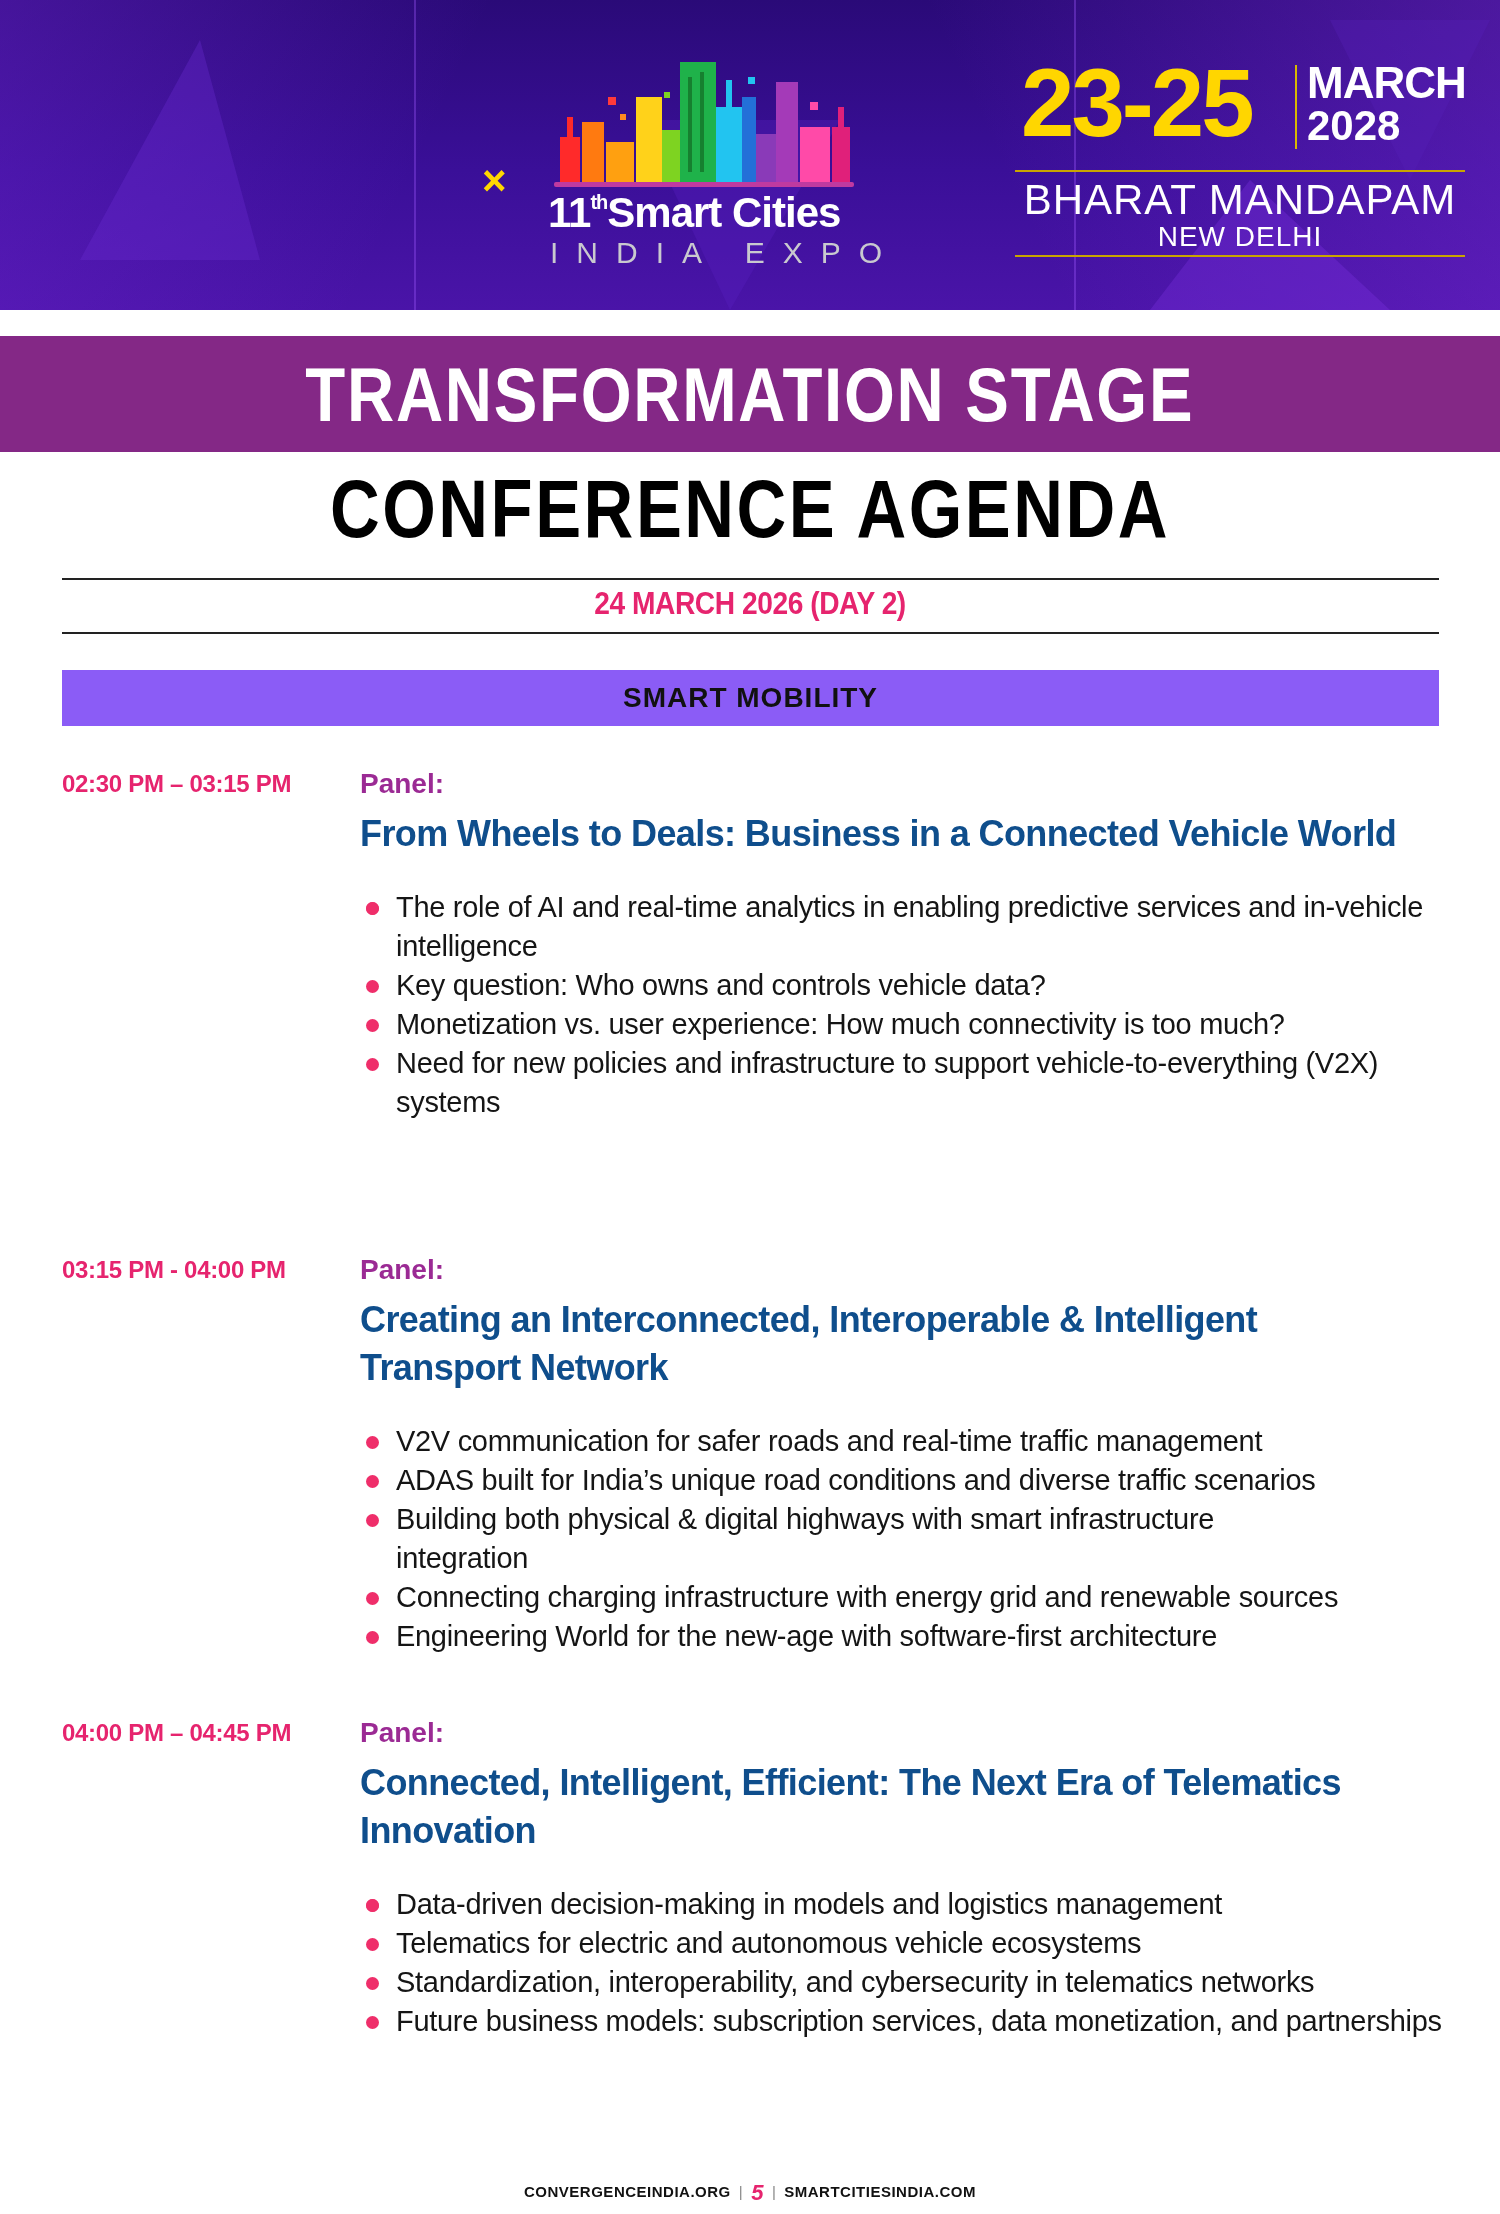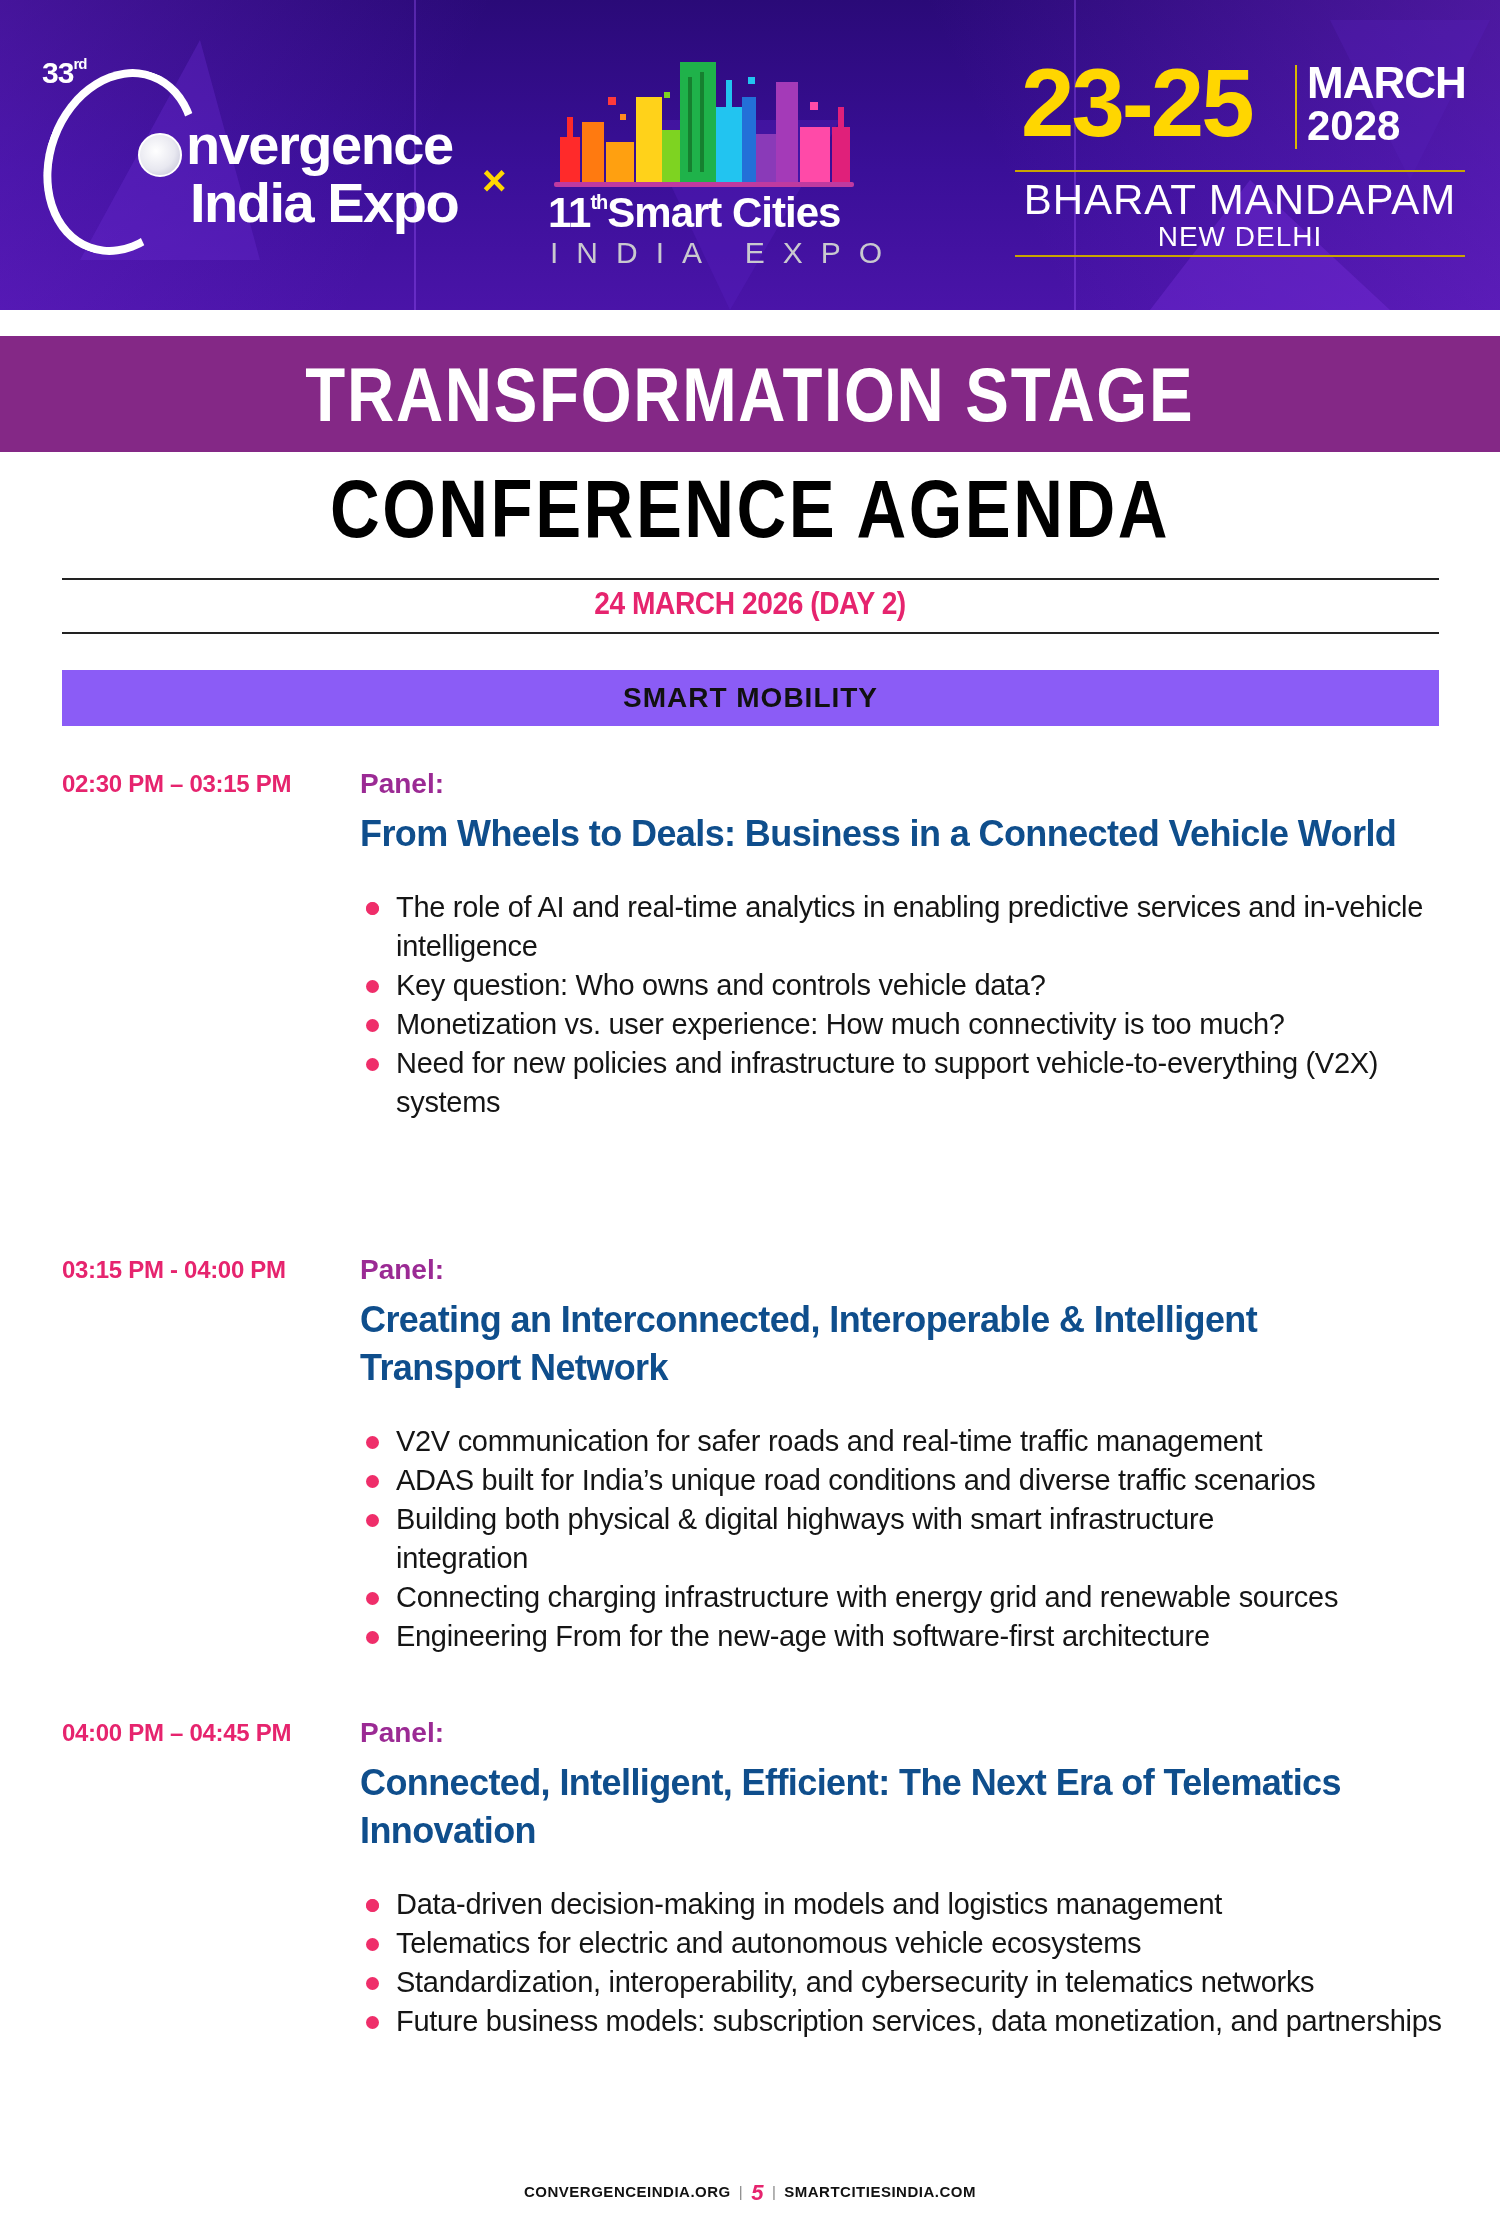--- a/index.html
+++ b/index.html
@@ -115,27 +115,20 @@
 
 <div class="banner">
 
   <div class="tri" style="left:80px;top:40px;border-left:120px solid transparent;border-right:60px solid transparent;border-bottom:220px solid #6a2ad0;"></div>
   <div class="tri" style="left:640px;top:120px;border-left:90px solid transparent;border-right:110px solid transparent;border-top:190px solid #5a20c0;"></div>
   <div class="tri" style="left:1150px;top:180px;border-left:100px solid transparent;border-right:140px solid transparent;border-bottom:130px solid #7a30e0;"></div>
   <div class="tri" style="left:1330px;top:20px;border-left:80px solid transparent;border-right:80px solid transparent;border-top:160px solid #5520b8;"></div>
   <div class="vline" style="left:414px;"></div>
   <div class="vline" style="left:1074px;"></div>
 
-  <div class="cie-logo">
-    <div class="cie-ring"></div>
-    <div class="cie-33"><span>33</span><sup>rd</sup></div>
-    <div class="cie-globe"></div>
-    <div class="cie-word1">nvergence</div>
-    <div class="cie-word2">India Expo</div>
-  </div>
 
   <div class="x-mark">×</div>
 
   <div class="sc-logo">
     <svg class="skyline" viewBox="0 0 320 142">
       <rect x="12" y="95" width="20" height="45" fill="#ff2a2a"></rect>
         <rect x="19" y="75" width="6" height="22" fill="#ff2a2a"></rect>
       <rect x="34" y="80" width="22" height="60" fill="#ff7a10"></rect>
       <rect x="58" y="100" width="28" height="40" fill="#ffa010"></rect>
       <rect x="88" y="55" width="26" height="85" fill="#ffd21a"></rect>
@@ -203,21 +196,21 @@
 
 <div class="session" style="top:1258px;">
   <div class="s-time">03:15 PM - 04:00 PM</div>
   <div class="s-kind">Panel:</div>
   <div class="s-title" style="width:1000px;">Creating an Interconnected, Interoperable &amp; Intelligent Transport Network</div>
   <ul class="s-bullets" style="top:164px;">
     <li><span class="dot"></span><span>V2V communication for safer roads and real-time traffic management</span></li>
     <li><span class="dot"></span><span>ADAS built for India’s unique road conditions and diverse traffic scenarios</span></li>
     <li style="width:960px;"><span class="dot"></span><span>Building both physical &amp; digital highways with smart infrastructure integration</span></li>
     <li><span class="dot"></span><span>Connecting charging infrastructure with energy grid and renewable sources</span></li>
-    <li><span class="dot"></span><span>Engineering From for the new-age with software-first architecture</span></li>
+    <li><span class="dot"></span><span>Engineering World for the new-age with software-first architecture</span></li>
   </ul>
 </div>
 
 <div class="session" style="top:1721px;">
   <div class="s-time">04:00 PM – 04:45 PM</div>
   <div class="s-kind">Panel:</div>
   <div class="s-title" style="width:1060px;">Connected, Intelligent, Efficient: The Next Era of Telematics Innovation</div>
   <ul class="s-bullets" style="top:164px;">
     <li><span class="dot"></span></li>
     <li><span class="dot"></span><span>Data-driven decision-making in models and logistics management</span></li>

